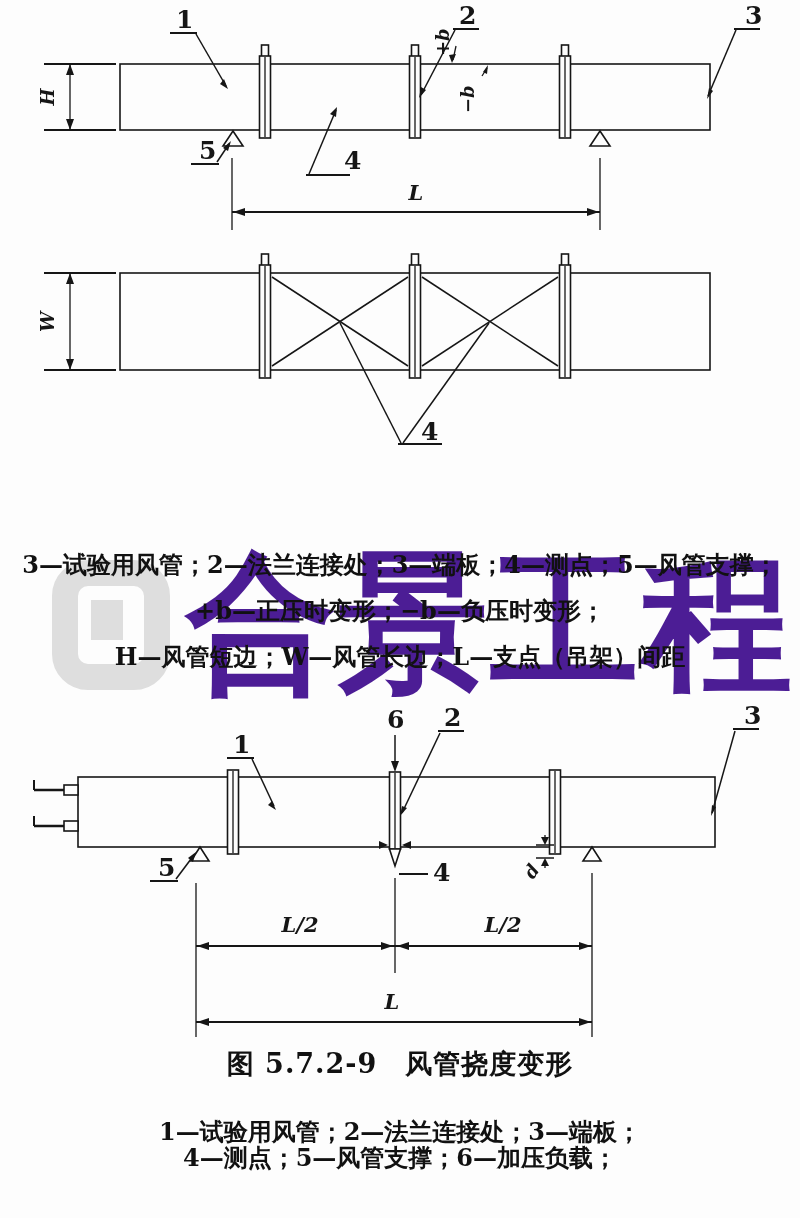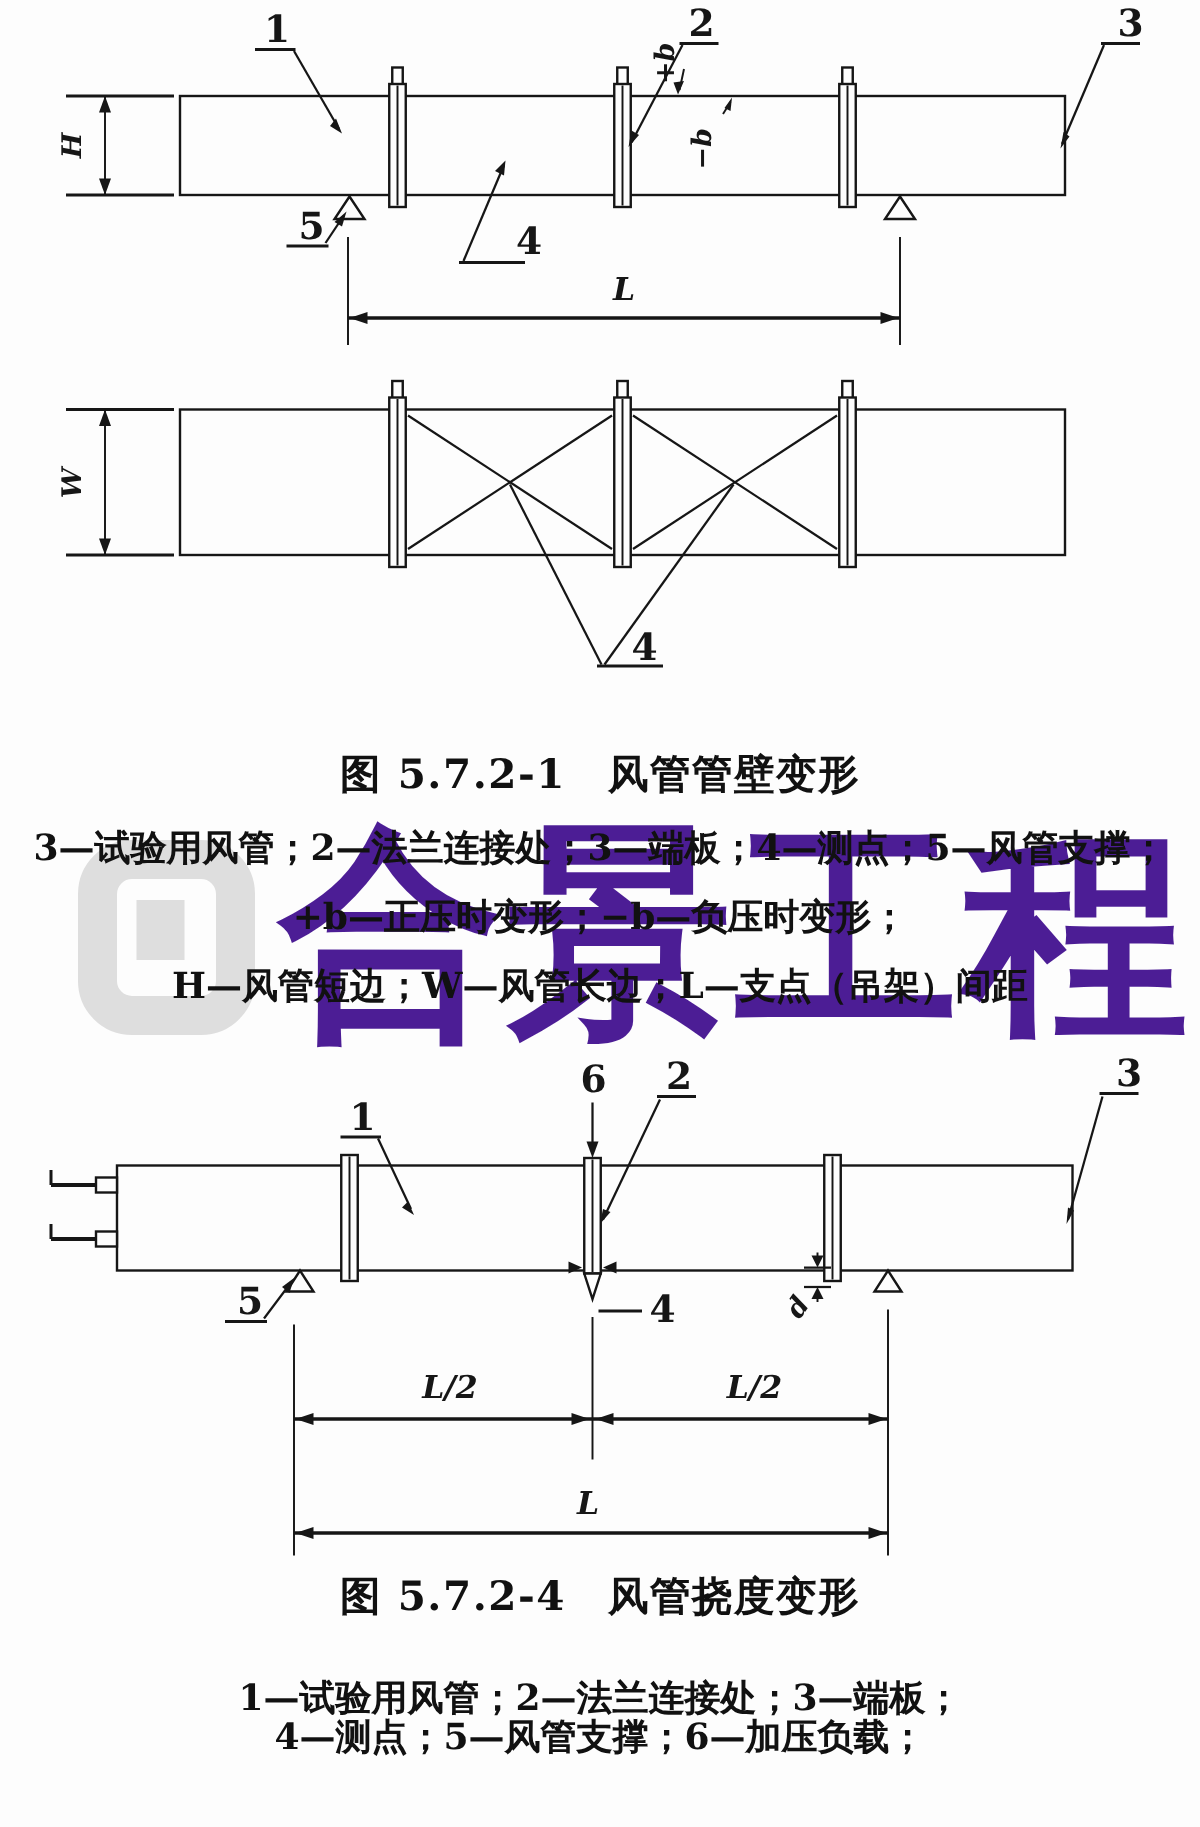--- a/index.html
+++ b/index.html
@@ -175,21 +175,20 @@
     </g>
 
     <g>
       <text x="421" y="190" class="num">4</text>
       <line x1="398" y1="194" x2="442" y2="194" class="ln"></line>
       <line x1="401" y1="193" x2="340" y2="73" class="ln15"></line>
       <line x1="403" y1="193" x2="489" y2="73" class="ln15"></line>
     </g>
   </svg>
 
-  <div class="cap fig-title" style="top:498px;">图 5.7.2-1　风管管壁变形</div>
   <div class="cap fig-line" style="top:549px;">3—试验用风管；2—法兰连接处；3—端板；4—测点；5—风管支撑；</div>
   <div class="cap fig-line" style="top:595px;">+b—正压时变形；−b—负压时变形；</div>
   <div class="cap fig-line" style="top:641px;">H—风管短边；W—风管长边；L—支点（吊架）间距</div>
 
   <svg width="800" height="345" viewBox="0 0 800 345" style="top:695px;">
 
     <rect x="78" y="82" width="637" height="70" class="part"></rect>
 
     <g>
       <line x1="34" y1="85" x2="34" y2="95" class="ln"></line>
@@ -289,17 +288,17 @@
     </g>
 
     <g>
       <line x1="196" y1="327" x2="592" y2="327" class="ln22"></line>
       <polygon points="197,327 209,323 209,331" class="solid"></polygon>
       <polygon points="591,327 579,323 579,331" class="solid"></polygon>
       <text x="392" y="314" text-anchor="middle" class="dim">L</text>
     </g>
   </svg>
 
-  <div class="cap fig-title" style="top:1046px;">图 5.7.2-4　风管挠度变形</div>
+  <div class="cap fig-title" style="top:1046px;">图 5.7.2-9　风管挠度变形</div>
   <div class="cap fig-line" style="top:1116px;">1—试验用风管；2—法兰连接处；3—端板；</div>
   <div class="cap fig-line" style="top:1142px;">4—测点；5—风管支撑；6—加压负载；</div>
 
 </div>
 
 </body></html>

